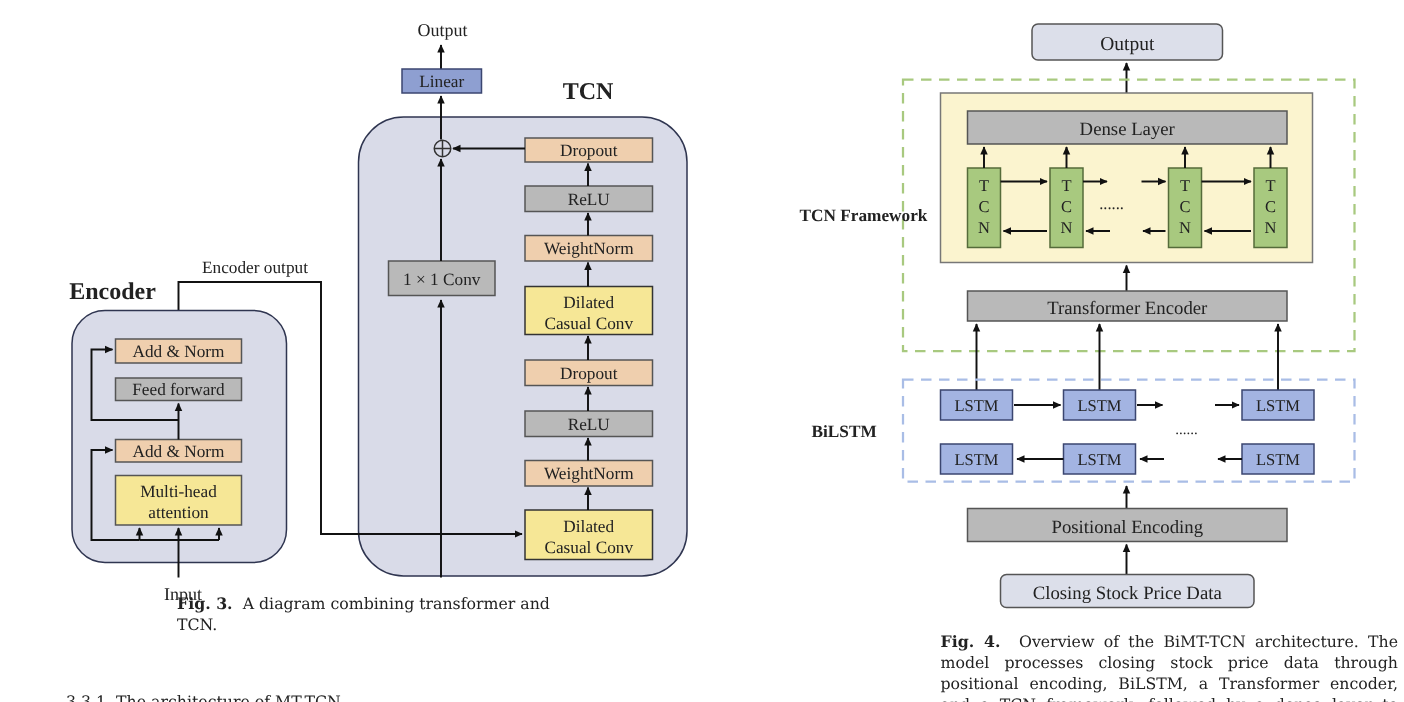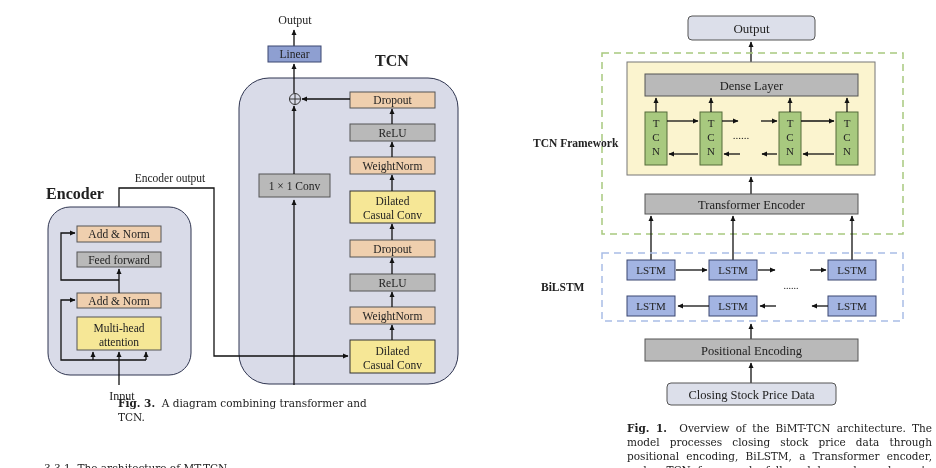--- a/index.html
+++ b/index.html
@@ -229,14 +229,14 @@
     <rect x="645" y="339" width="213" height="22" fill="#b9b9b9" stroke="#555" stroke-width="1"></rect>
     <text class="t" x="751.5" y="355" font-size="12.5" text-anchor="middle">Positional Encoding</text>
 
     <line x1="751" y1="383" x2="751" y2="363" stroke="#111" stroke-width="1.3" marker-end="url(#ah)"></line>
     <rect x="667" y="383" width="169" height="22" rx="4" ry="4" fill="#dcdfea" stroke="#555" stroke-width="1"></rect>
     <text class="t" x="751.5" y="399" font-size="12.5" text-anchor="middle">Closing Stock Price Data</text>
   </g>
 </svg>
 
 <div class="caption" id="cap3"><b>Fig. 3.</b>&nbsp; <span>A diagram combining transformer and TCN.</span></div>
-<div class="caption" id="cap4"><b>Fig. 1.</b>&nbsp; <span>Overview of the BiMT-TCN architecture. The model processes closing stock price data through positional encoding, BiLSTM, a Transformer encoder, and a TCN framework, followed by a dense layer to generate the final output.</span></div>
+<div class="caption" id="cap4"><b>Fig. 4.</b>&nbsp; <span>Overview of the BiMT-TCN architecture. The model processes closing stock price data through positional encoding, BiLSTM, a Transformer encoder, and a TCN framework, followed by a dense layer to generate the final output.</span></div>
 <div class="caption" id="section">3.3.1. The architecture of MT-TCN</div>
 
 </body></html>

